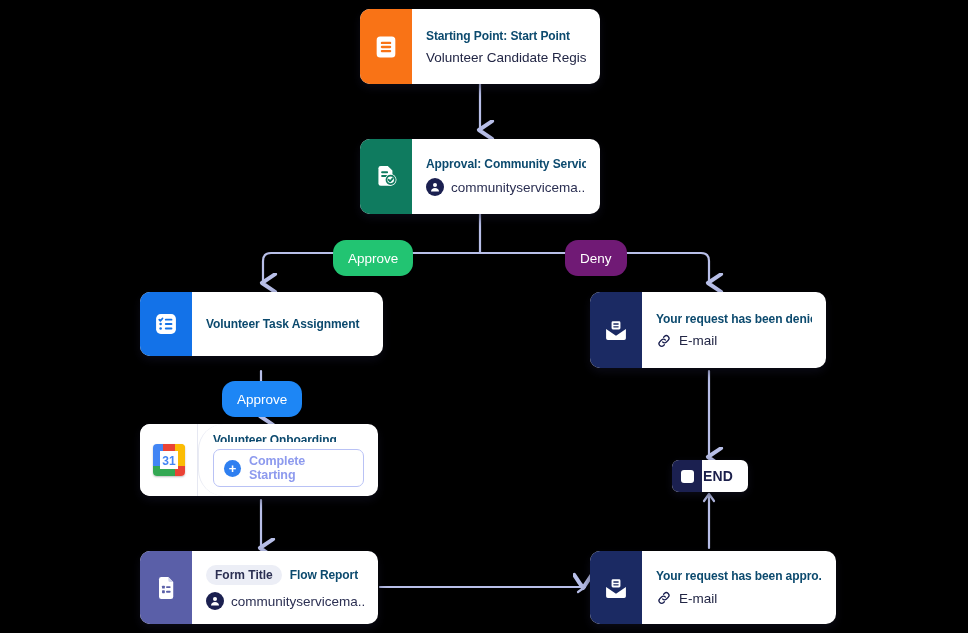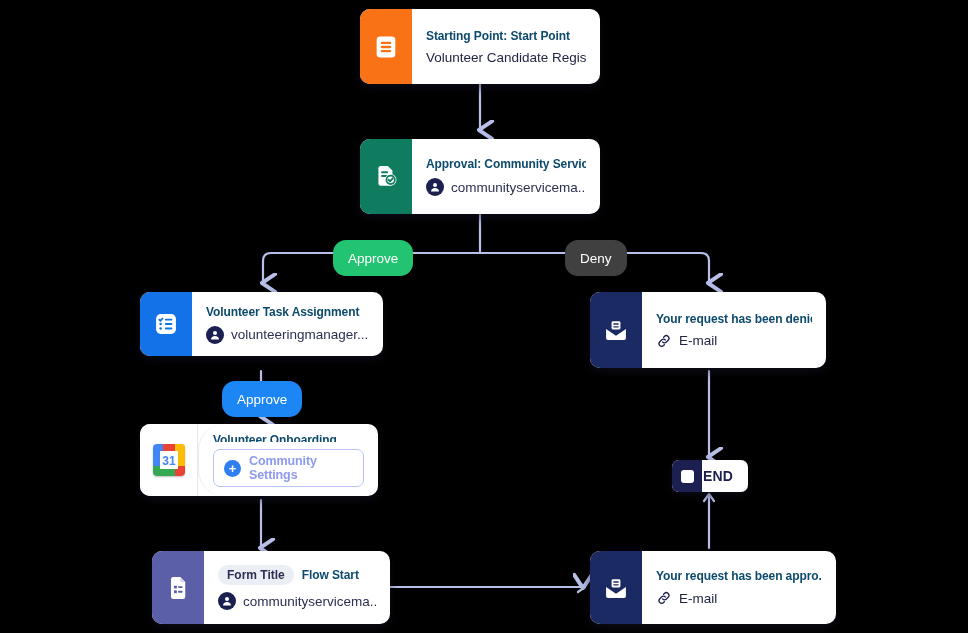--- a/index.html
+++ b/index.html
@@ -90,21 +90,21 @@
     display: flex; align-items: center; justify-content: center;
     height: 36px;
     padding: 0 15px;
     border-radius: 13px;
     font-size: 13.5px;
     font-weight: normal;
     color: #ffffff;
     white-space: nowrap;
   }
   .pill-approve { background: #22c472; }
-  .pill-deny    { background: #404040; }
+  .pill-deny    { background: #701a75; }
   .pill-complete{ background: #1d86f5; }
 
   
   .endnode {
     position: absolute;
     display: flex; align-items: stretch;
     height: 32px;
     background: #ffffff;
     border-radius: 7px;
     overflow: hidden;
@@ -258,29 +258,20 @@
           <rect x="11" y="11.2" width="6.5" height="1.7" rx=".85" fill="#1372e8"></rect>
           <rect x="11" y="15" width="6.5" height="1.7" rx=".85" fill="#1372e8"></rect>
           <path d="M6.2 8.3 L7.2 9.3 L9 7.3" fill="none" stroke="#1372e8" stroke-width="1.5" stroke-linecap="round" stroke-linejoin="round"></path>
           <circle cx="7.4" cy="12" r="1.1" fill="#1372e8"></circle>
           <circle cx="7.4" cy="15.8" r="1.1" fill="#1372e8"></circle>
         </svg>
       </span>
     </div>
     <div class="body">
       <div class="title">Volunteer Task Assignment</div>
-      <div class="subrow">
-        <span class="avatar">
-          <svg viewBox="0 0 24 24">
-              <circle cx="12" cy="8" r="4"></circle>
-              <path d="M4 21c0-4.4 3.6-7 8-7s8 2.6 8 7z"></path>
-            </svg>
-        </span>
-        <div class="subtext">volunteeringmanager...</div>
-      </div>
     </div>
   </div>
 
   <div class="node" style="left:590px; top:292px; width:236px; height:76px;">
     <div class="iconpane pane-navy">
       <span class="glyph">
         <svg viewBox="0 0 24 24">
           <rect x="8.2" y="4.5" width="7.6" height="7" rx="1.2" fill="#ffffff"></rect>
           <rect x="9.6" y="6.3" width="4.8" height="1.1" rx=".55" fill="#1b2a63"></rect>
           <rect x="9.6" y="8.7" width="4.8" height="1.1" rx=".55" fill="#1b2a63"></rect>
@@ -321,49 +312,49 @@
           <rect x="22" y="22" width="10" height="10" fill="#ea4335"></rect>
           <rect x="7" y="7" width="18" height="18" fill="#ffffff"></rect>
           <text x="16" y="21" font-family="Liberation Sans, sans-serif" font-size="12" font-weight="bold" fill="#4285f4" text-anchor="middle">31</text>
         </svg>
       </span>
     </div>
     <div class="body" style="border-left:1px solid #e9ebf4;border-radius:26px;">
       <div class="title">Volunteer Onboarding</div>
       <div class="settings-btn">
         <span class="plus">+</span>
-        <span class="txt">Community Settings</span>
+        <span class="txt">Complete Starting</span>
       </div>
     </div>
   </div>
 
   <div class="endnode" style="left:672px; top:460px; width:76px;">
     <div class="sq">
         <i></i>
       </div>
     <div class="lbl">END</div>
   </div>
 
-  <div class="node" style="left:140px; top:551px; width:238px; height:73px;margin-left:12px;">
+  <div class="node" style="left:140px; top:551px; width:238px; height:73px;">
     <div class="iconpane pane-indigo">
       <span class="glyph">
         <svg viewBox="0 0 24 24">
           <path d="M6 4.6a2 2 0 0 1 2-2h6l4.2 4.2V19.4a2 2 0 0 1-2 2H8a2 2 0 0 1-2-2z" fill="#ffffff"></path>
           <path d="M14 2.6 L18.2 6.8 H15.2a1.2 1.2 0 0 1-1.2-1.2z" fill="#cfd2ea"></path>
           <rect x="8.6" y="10" width="2.4" height="2.4" rx=".5" fill="#5a5fa8"></rect>
           <rect x="12" y="10.4" width="4" height="1.6" rx=".8" fill="#5a5fa8"></rect>
           <rect x="8.6" y="14" width="2.4" height="2.4" rx=".5" fill="#5a5fa8"></rect>
           <rect x="12" y="14.4" width="4" height="1.6" rx=".8" fill="#5a5fa8"></rect>
         </svg>
       </span>
     </div>
     <div class="body">
       <div class="titlerow">
         <span class="badge">Form Title</span>
-        <span class="title">Flow Start</span>
+        <span class="title">Flow Report</span>
       </div>
       <div class="subrow">
         <span class="avatar">
           <svg viewBox="0 0 24 24">
               <circle cx="12" cy="8" r="4"></circle>
               <path d="M4 21c0-4.4 3.6-7 8-7s8 2.6 8 7z"></path>
             </svg>
         </span>
         <div class="subtext">communityservicema...</div>
       </div>

